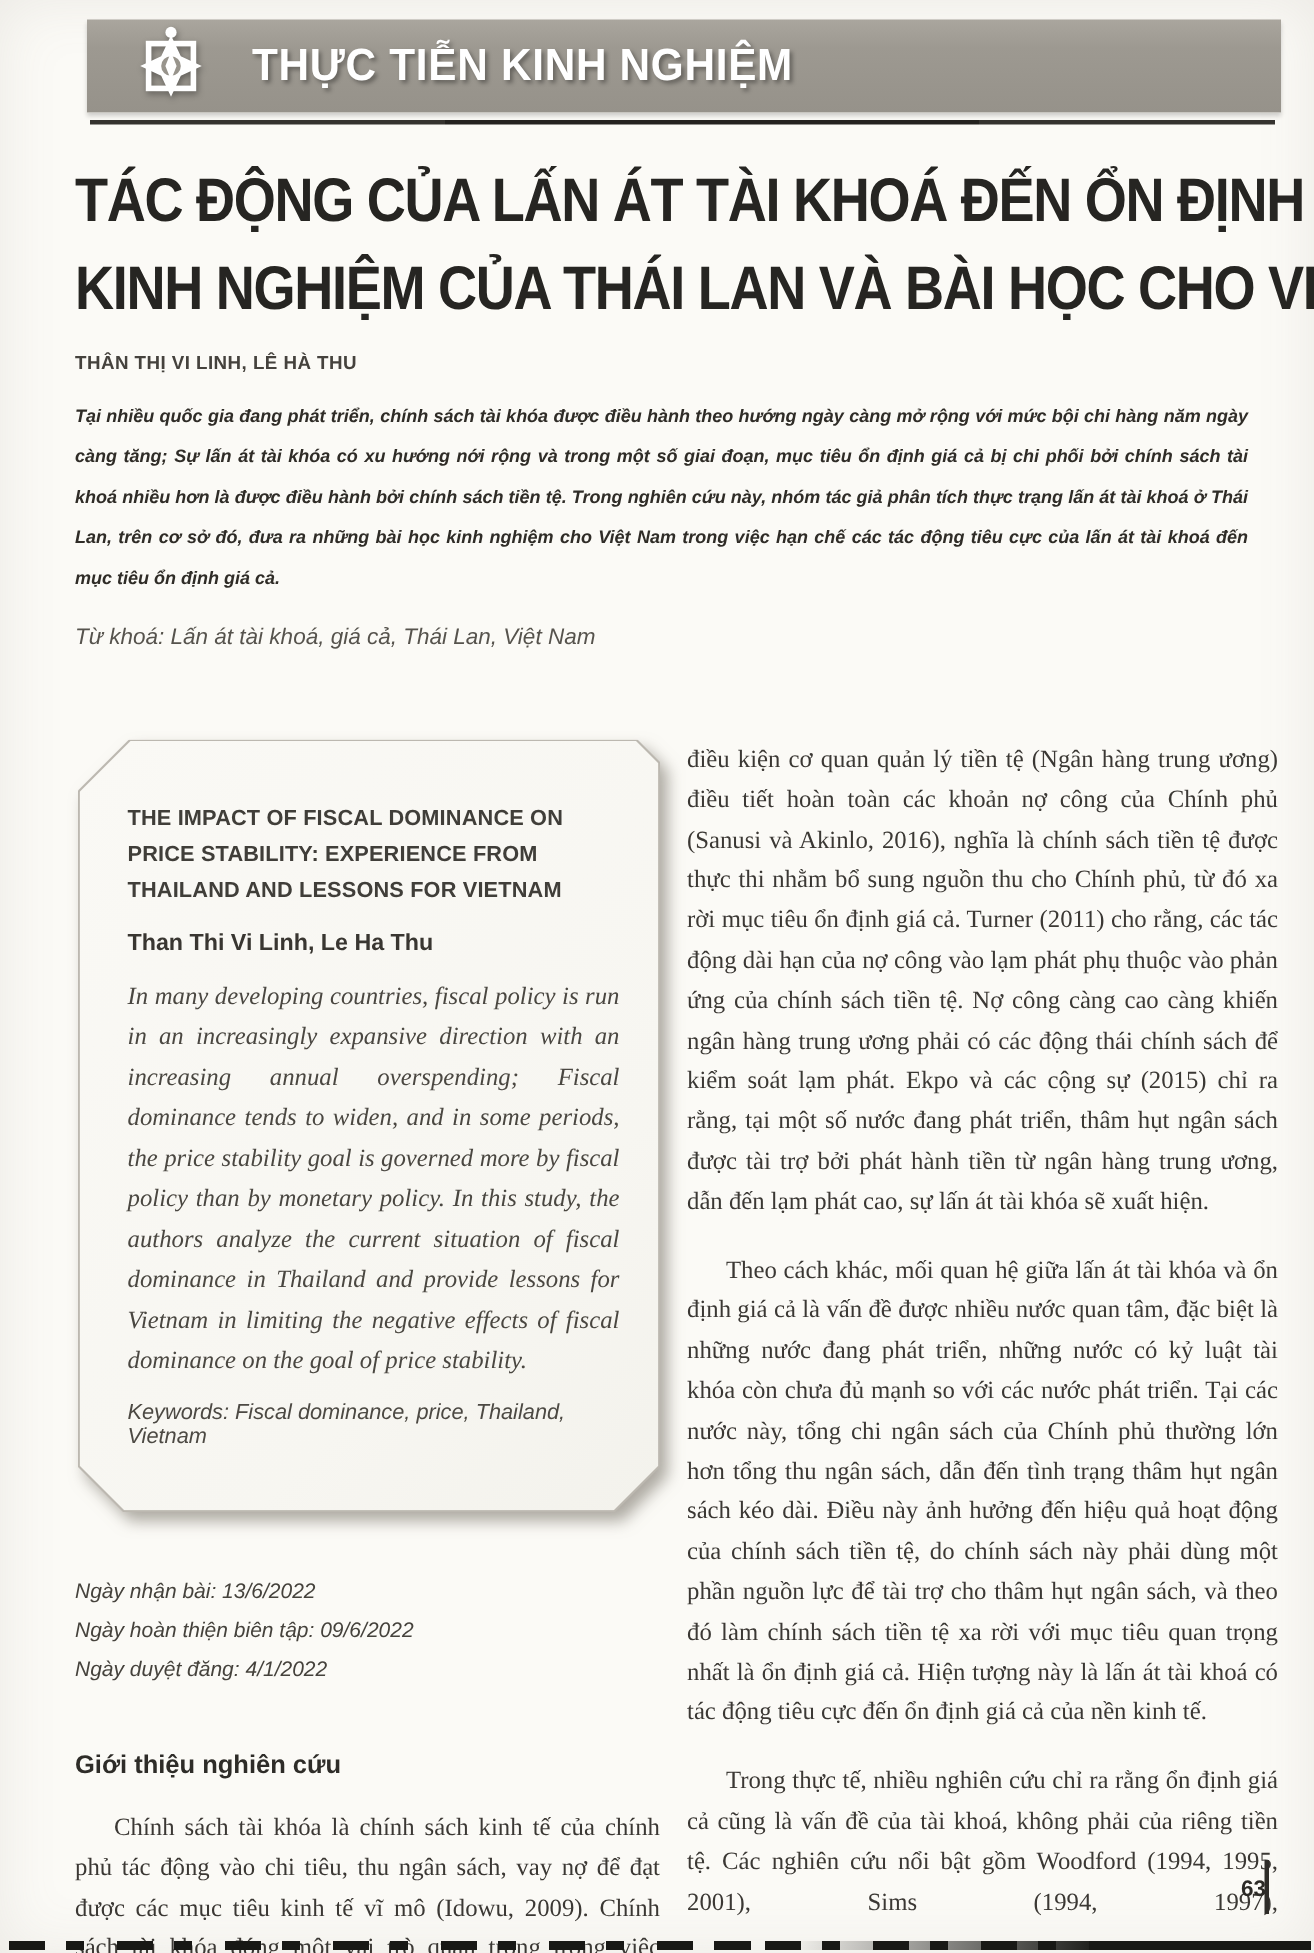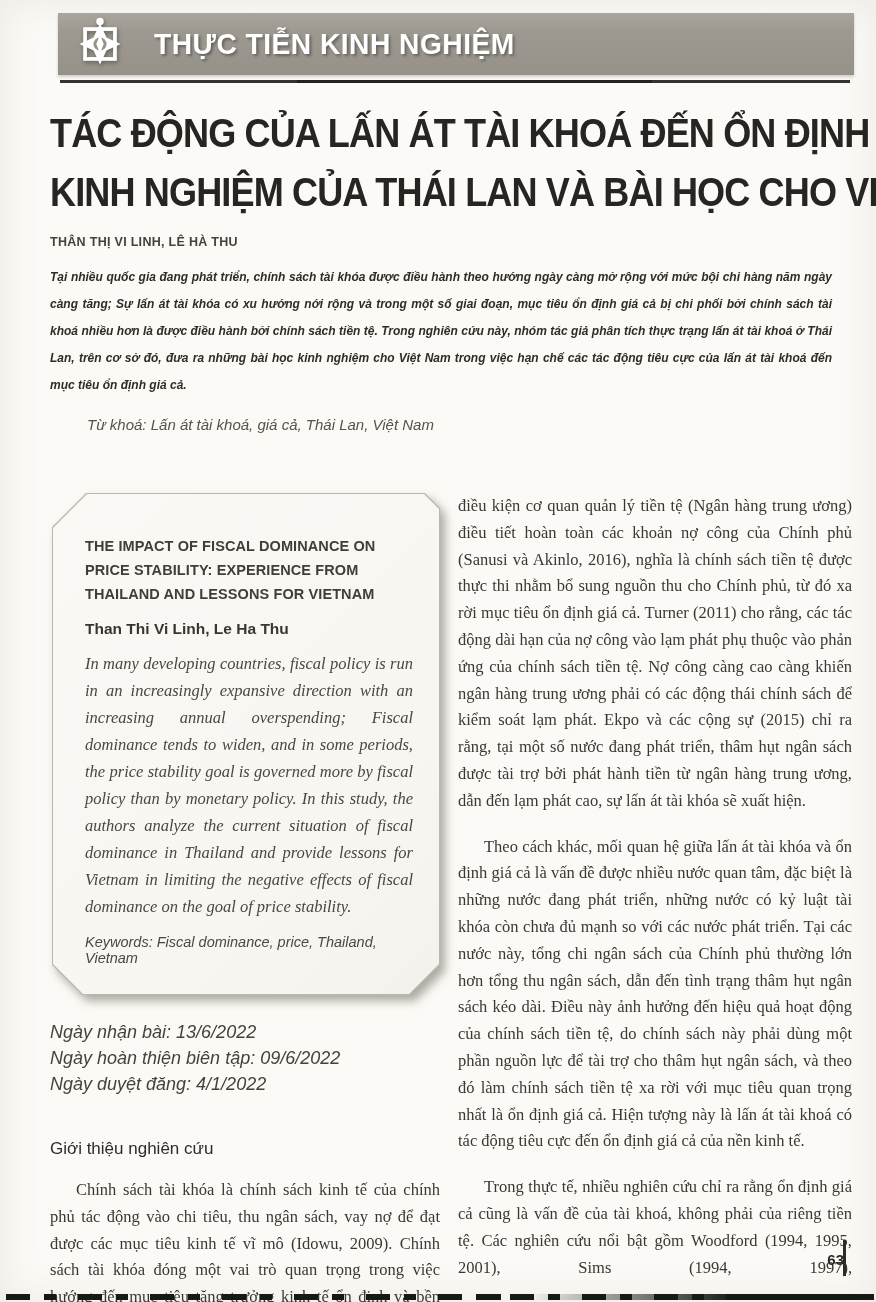--- a/index.html
+++ b/index.html
@@ -13,21 +13,21 @@
     color: #3a3733;
     box-shadow: inset 0 0 40px rgba(120,115,105,0.12);
   }
 
   
   .banner {
     margin: 13px 22px 0 58px;
     height: 62px;
     background: linear-gradient(180deg, #aaa69e 0%, #9d9991 30%, #96928a 100%);
     display: flex; align-items: center;
-    padding-left: 14px;
+    padding-left: 28px;
     box-shadow: 0 2px 3px rgba(0,0,0,0.18);
   }
   .banner-icon { width: 56px; height: 56px; flex: 0 0 auto; filter: drop-shadow(1px 2px 2px rgba(0,0,0,0.35)); }
   .banner-title {
     margin-left: 26px;
     color: #ffffff;
     font-weight: bold;
     font-size: 30px;
     letter-spacing: 0.5px;
     transform: scaleX(0.94); transform-origin: left center;
@@ -67,21 +67,20 @@
     font-size: 12px;
     line-height: 27px;
     color: #2f2c27;
     text-align: justify;
   }
   .keywords-vi {
     margin-top: 17px;
     font-style: italic;
     font-size: 15px;
     color: #56534d;
-    margin-left: 37px;
   }
 
   
   .columns {
     display: flex;
     gap: 18px;
     padding: 0 24px 0 50px;
     margin-top: 60px;
   }
   .col-left  { width: 390px; flex: 0 0 auto; }
@@ -93,21 +92,21 @@
     --chamfer: polygon(34px 0, calc(100% - 15px) 0, 100% 15px,
                        100% calc(100% - 30px), calc(100% - 30px) 100%,
                        30px 100%, 0 calc(100% - 30px), 0 34px);
     clip-path: var(--chamfer);
     background: #bcb8b0;
     padding: 1px;
   }
   .ebox-inner {
     clip-path: var(--chamfer);
     background: linear-gradient(135deg, #faf9f5 0%, #f7f6f1 70%, #f3f2ec 100%);
-    padding: 40px 26px 28px 32px;
+    padding: 40px 26px 41px 32px;
   }
   .ebox-title {
     font-weight: bold;
     font-size: 14.5px;
     line-height: 24px;
     color: #403e39;
     letter-spacing: 0.1px;
   }
   .ebox-authors {
     margin-top: 14px;
@@ -125,31 +124,31 @@
     color: #4a4741;
   }
   .ebox-keywords {
     margin-top: 14px;
     font-style: italic;
     font-size: 14.5px;
     color: #4c4943;
   }
 
   .dates {
-    margin-top: 24px;
-    font-style: italic;
-    font-size: 18px;
+    margin-top: 39px;
+    font-style: italic;
+    font-size: 14px;
     line-height: 26px;
     color: #45423c;
   }
 
   .section-heading {
     margin: 42px 0 0 0;
     font-size: 17px;
-    font-weight: normal;
+    font-weight: bold;
     color: #2e2c28;
   }
 
   .body-par {
     margin: 0;
     font-family: "Liberation Serif", serif;
     font-size: 16.5px;
     line-height: 26.8px;
     text-align: justify;
     color: #3b3834;

